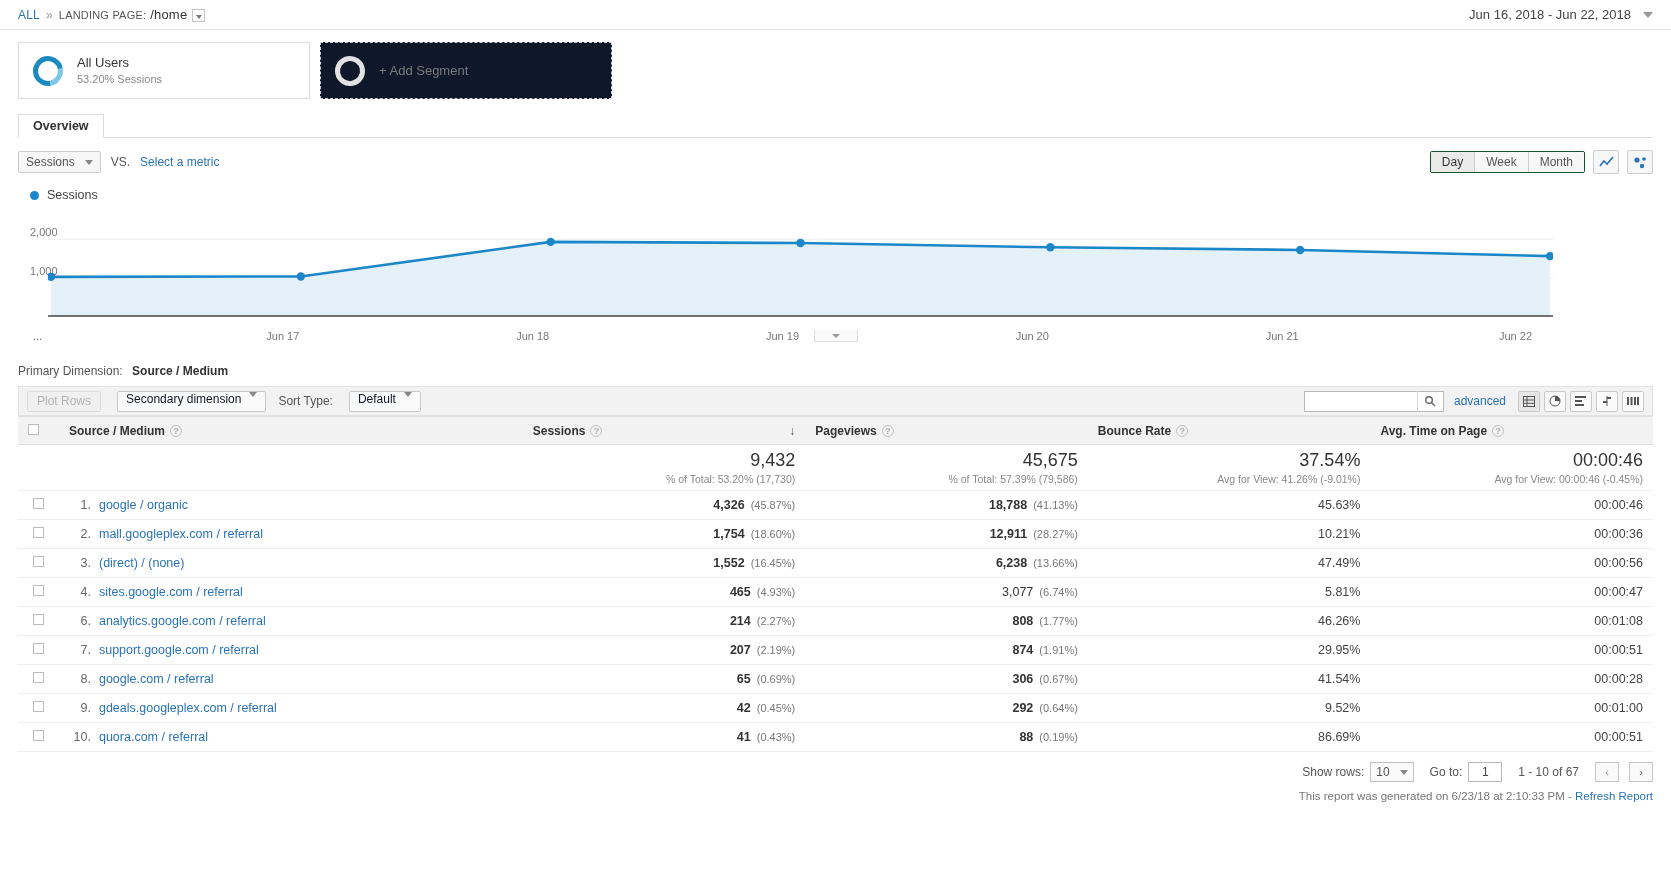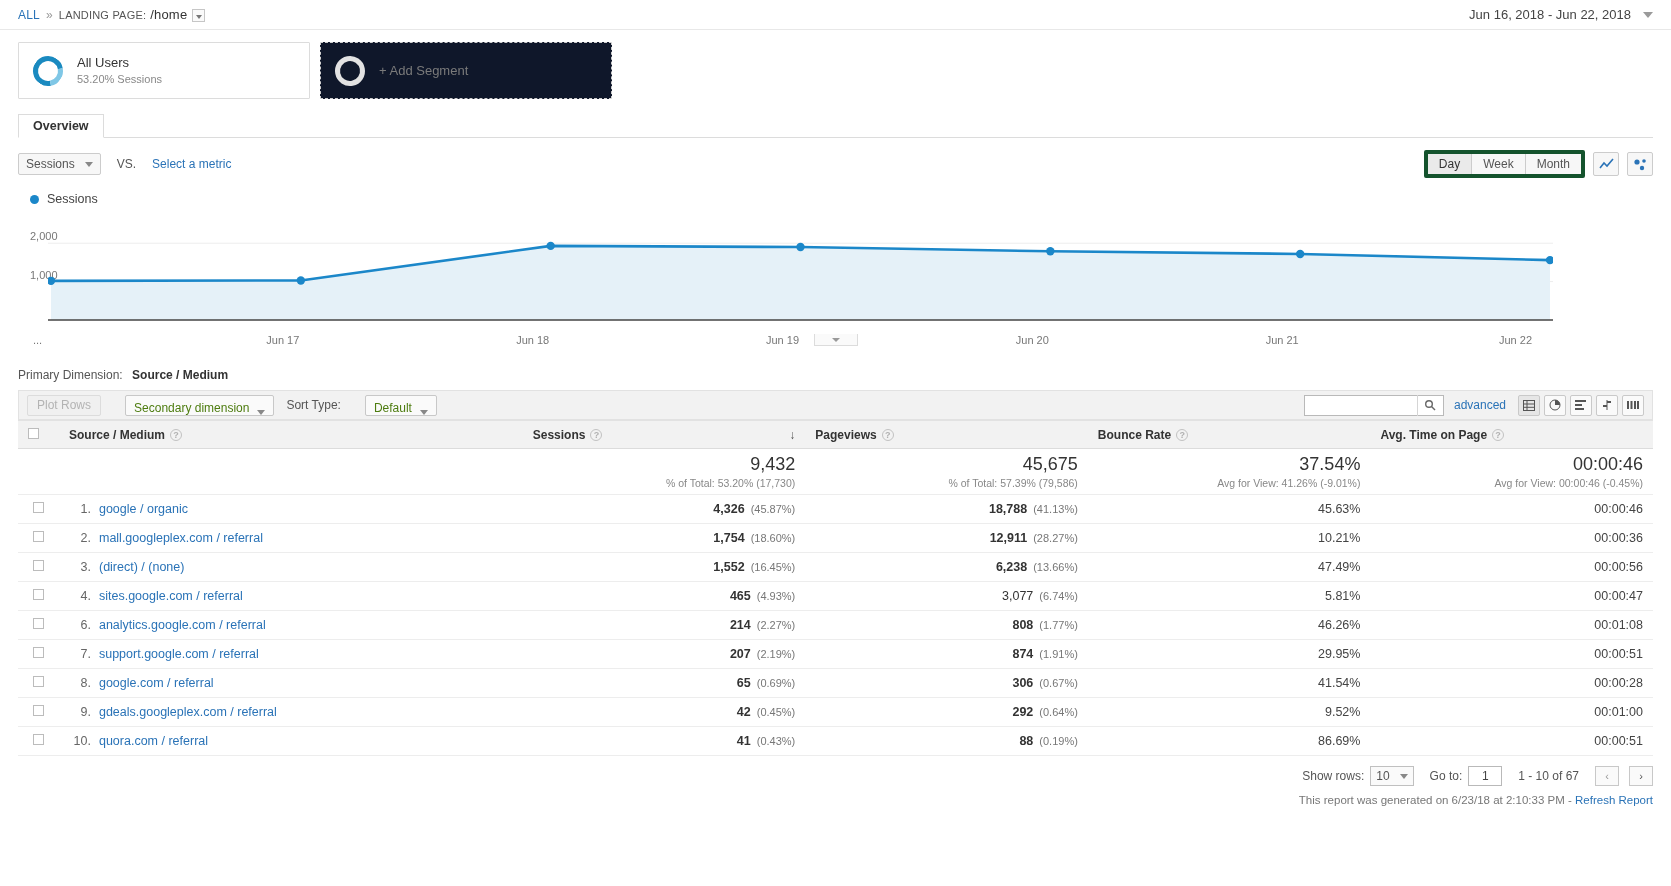--- a/index.html
+++ b/index.html
@@ -75,25 +75,25 @@
   .sel {
     border:1px solid #ccc; background:#f7f7f7; height:22px;
     display:inline-flex; align-items:center; padding:0 7px; font-size:12px;
     color:#555; border-radius:2px;
   }
   .sel .dd-caret {
     margin-left:10px; width:0;height:0;
     border-left:4px solid transparent;border-right:4px solid transparent;
     border-top:5px solid #888;
   }
-  .vs { font-size:12px; color:#555; margin:0 16px; }
+  .vs { font-size:12px; color:#555; margin:0 10px; }
   .link { color:#2a73b7; font-size:12px; text-decoration:none; }
 
   .gran { margin-left:auto; display:flex; align-items:center; }
-  .gran-grp { display:flex; border:4px solid #14532d; border-radius:2px; overflow:hidden; }
+  .gran-grp { display:flex; border:1px solid #14532d; border-radius:2px; overflow:hidden; }
   .gran-btn {
     font-size:12px; color:#555; padding:3px 11px; background:#f7f7f7;
     border-right:1px solid #ccc;
   }
   .gran-btn:last-child { border-right:none; }
   .gran-btn.active { background:#eaeaea; color:#333; }
   .iconbtn {
     width:26px;height:24px;border:1px solid #ccc;background:#f7f7f7;border-radius:2px;
     margin-left:8px; display:flex;align-items:center;justify-content:center;
   }
@@ -125,23 +125,23 @@
   
   .tbl-toolbar {
     margin: 8px 18px 0 18px; background:#f2f2f2; border:1px solid #e2e2e2;
     height:30px; display:flex; align-items:center; padding: 4px 8px;
   }
   .btn-dis {
     border:1px solid #dcdcdc;background:#f0f0f0;color:#b3b3b3;font-size:12px;
     height:21px;display:flex;align-items:center;padding:0 9px;border-radius:2px;
   }
   .btn {
-    border:1px solid #c8c8c8;background:#fafafa;color:#4d7c0f;font-size:12px;
-    height:21px;display:inline-flex;align-items:flex-end;padding:0 8px;border-radius:2px;
-    margin-left:24px;
+    border:1px solid #c8c8c8;background:#fafafa;color:#0f172a;font-size:12px;
+    height:21px;display:inline-flex;align-items:flex-start;padding:0 8px;border-radius:2px;
+    margin-left:16px;
   }
   .sorttype { font-size:12px;color:#555;margin-left:12px; }
   .tb-right { margin-left:auto; display:flex; align-items:center; }
   .searchbox {
     width:140px;height:21px;border:1px solid #b9b9b9;background:#fff;
     display:flex;align-items:center;
   }
   .searchbox input { border:none;outline:none;width:112px;height:17px;font-size:12px;padding:0 4px; }
   .search-ico { width:26px;height:21px;border-left:1px solid #d5d5d5;display:flex;align-items:center;justify-content:center; }
   .advanced { color:#2a73b7;font-size:12px;margin-left:10px;text-decoration:none; }

